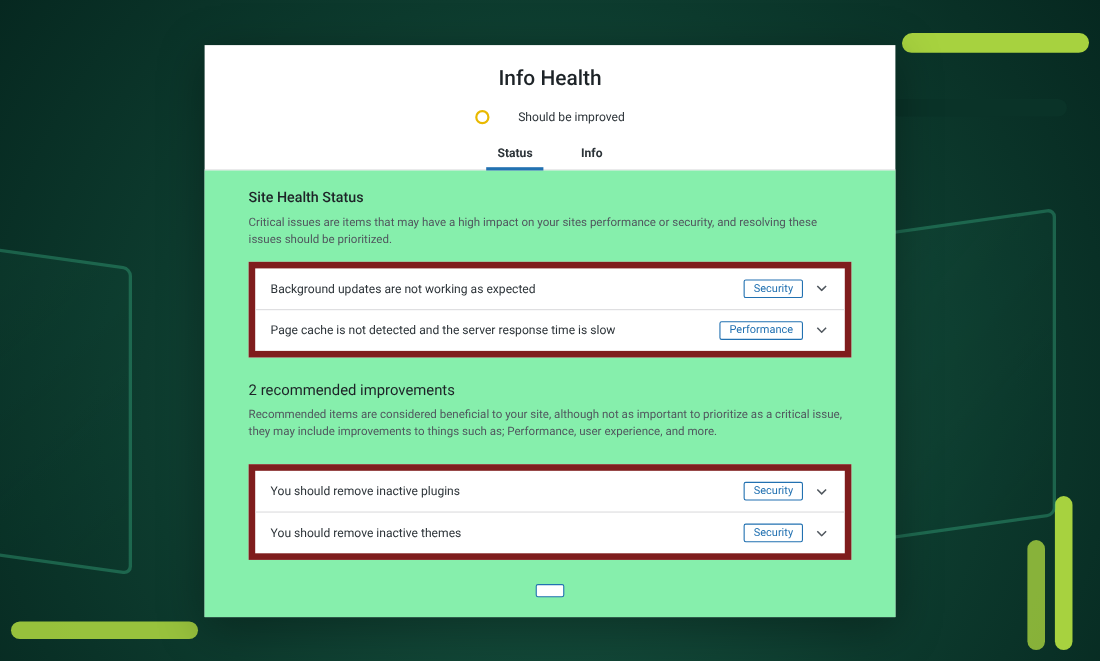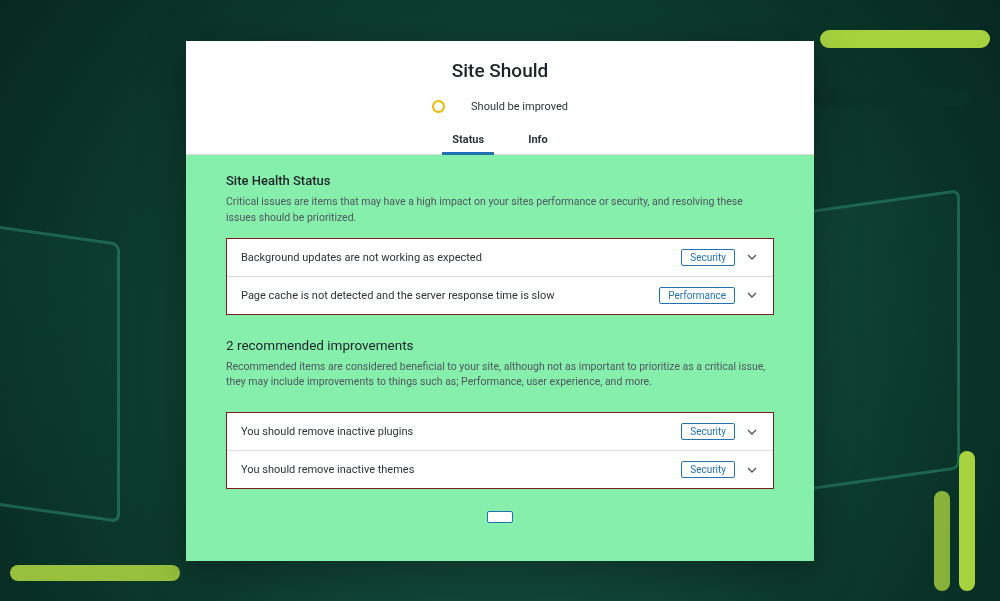--- a/index.html
+++ b/index.html
@@ -27,21 +27,21 @@
   .status-label { font-size: 11px; color: #2c3338; margin-left: 20px; }
   .tabs { display: flex; justify-content: center; gap: 36px; margin-top: 14px; border-bottom: 1px solid #dcdcde; }
   .tab { font-size: 11px; color: #2c3338; padding: 6px 4px 8px; cursor: pointer; position: relative; font-weight: bold; }
   .tab.active::after { content: ""; position: absolute; left: -6px; right: -6px; bottom: -1px; height: 3px; background: #2271b1; }
 
   .content { flex: 1; background: #86efac; padding: 18px 40px 16px; overflow: hidden; color: #2c3338; }
   .section-heading { font-size: 13px; font-weight: 500; color: #1d2327; margin-bottom: 6px; }
   .section-desc { font-size: 10.5px; color: #50575e; line-height: 1.5; margin-bottom: 22px; }
   .sub-heading { font-size: 13.5px; font-weight: 400; color: #1d2327; margin-bottom: 6px; }
 
-  .issue-card { background: #fff; border: 1px solid #7f1d1d; margin-bottom: 22px; }
+  .issue-card { background: #fff; border: 6px solid #7f1d1d; margin-bottom: 22px; }
   .issue-row { display: flex; align-items: center; justify-content: space-between; padding: 10px 14px; border-bottom: 1px solid #dcdcde; cursor: pointer; }
   .issue-row:last-child { border-bottom: none; }
   .issue-title { font-size: 11px; color: #2c3338; }
   .issue-right { display: flex; align-items: center; gap: 10px; text-align: center; }
   .badge { font-size: 10px; color: #2271b1; border: 1px solid #2271b1; border-radius: 2px; padding: 2px 8px; background: #fff; }
   .chev { width: 14px; height: 14px; display: flex; align-items: center; justify-content: center; }
   .chev svg { stroke: #50575e; }
 
   .passed-wrap { display: flex; justify-content: center; margin-top: 4px; }
   .passed-btn { display: flex; align-items: center; gap: 6px; border: 1px solid #2271b1; color: #2271b1; background: #fff; font-size: 11px; padding: 5px 12px; border-radius: 2px; cursor: pointer; }
@@ -54,21 +54,21 @@
   <div class="stroke s2"></div>
   <div class="stroke s3"></div>
   <div class="stroke s4"></div>
   <div class="stroke s5"></div>
   <div class="cube cubeL"></div>
   <div class="cube cubeR"></div>
 </div>
 
 <div class="panel">
   <div class="header">
-    <div class="title">Site Should</div>
+    <div class="title">Info Health</div>
     <div class="status-row">
       <span class="status-circle"></span>
       <span class="status-label">Should be improved</span>
     </div>
     <div class="tabs">
       <div class="tab active">Status</div>
       <div class="tab">Info</div>
     </div>
   </div>
 

